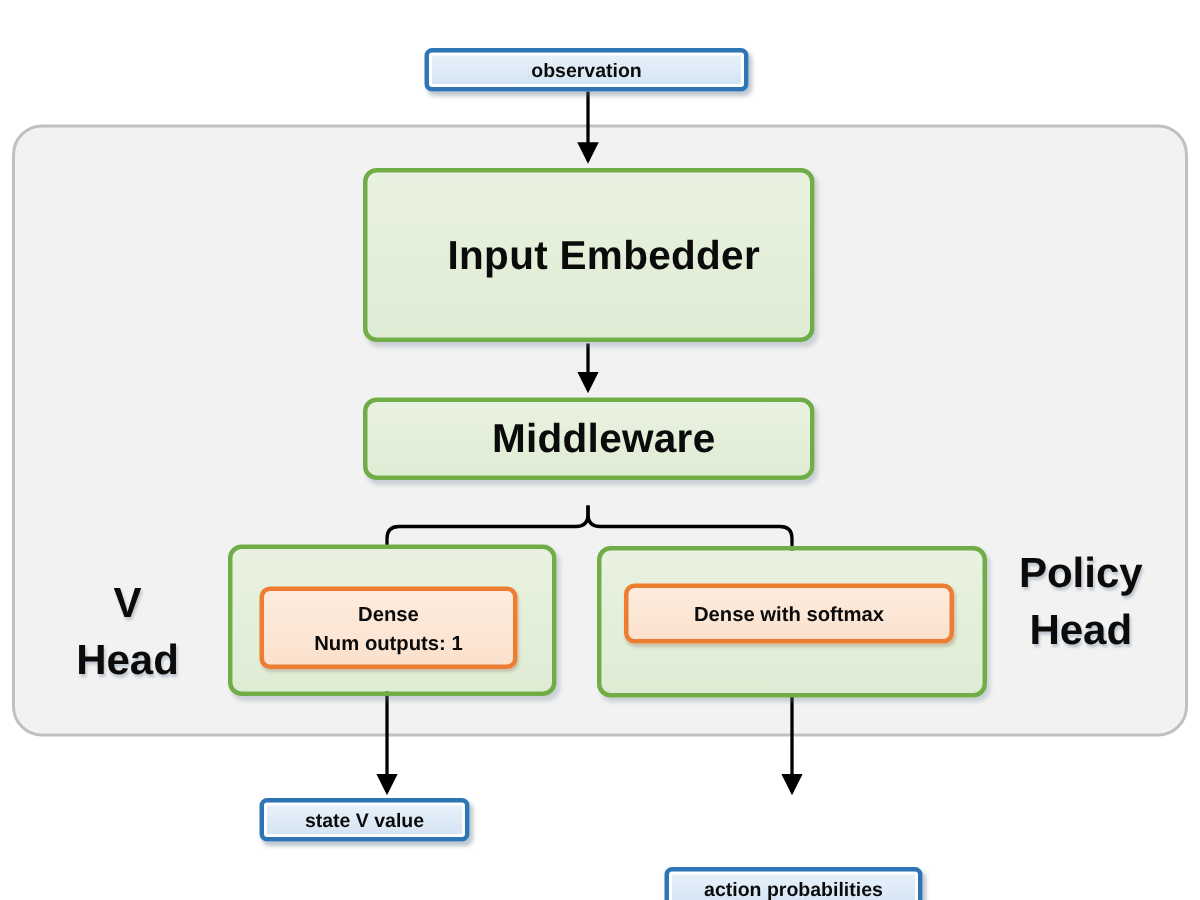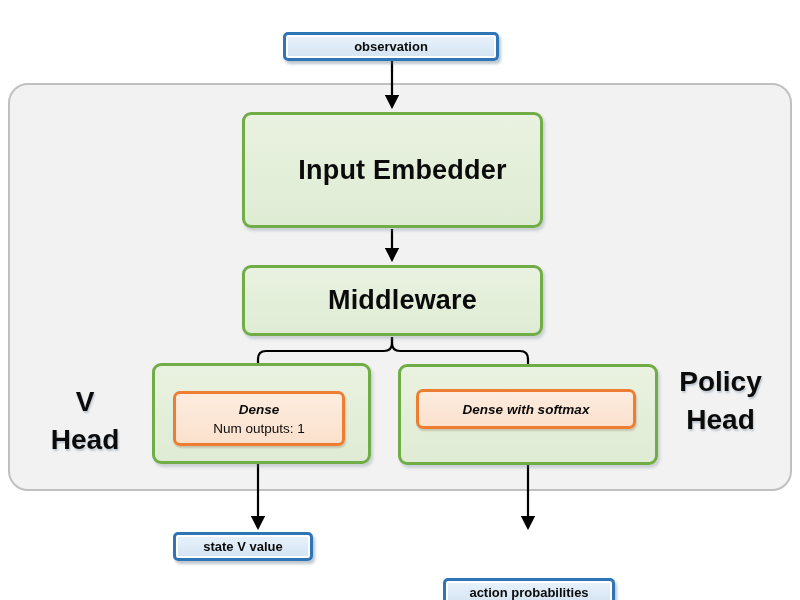--- a/index.html
+++ b/index.html
@@ -45,42 +45,42 @@
   .ap    { left: 443px; top: 532px; width: 172px; height: 29px; margin-top: 46px; }
 
   .green-node {
     background: linear-gradient(#e9f2e0, #dfecd4);
     border: 3.5px solid #70ad47;
     border-radius: 9px;
     box-shadow: 2px 3px 3px rgba(110,130,150,0.30);
   }
   .big-label { font-size: 27px; font-weight: bold; letter-spacing: 0.2px; padding-left: 20px; }
   .ie  { left: 242px; top: 112px; width: 301px; height: 116px; }
-  .mw  { left: 242px; top: 265px; width: 301px; height: 71px;  }
+  .mw  { left: 242px; top: 265px; width: 301px; height: 55px;  }
 
   .head-group {
     background: linear-gradient(#e9f2e0, #dfecd4);
     border: 3px solid #70ad47;
     border-radius: 9px;
     box-shadow: 2px 3px 3px rgba(110,130,150,0.30);
   }
   .vhg { left: 152px; top: 363px; width: 219px; height: 101px; }
   .phg { left: 398px; top: 364px; width: 260px; height: 101px; }
 
   .orange-node {
     background: linear-gradient(#fdecdf, #fbe1cd);
     border: 3px solid #ed7d31;
     border-radius: 7px;
     box-shadow: 1px 2px 2px rgba(150,120,100,0.35);
     flex-direction: column;
     line-height: 19px;
     font-size: 13.5px;
   }
-  .orange-node .t1 { font-weight: bold; font-style: italic; }
-  .orange-node .t2 { font-weight: normal; }
+  .orange-node .t1 { font-weight: bold; }
+  .orange-node .t2 { font-weight: bold; }
   .vdn { left: 173px; top: 391px; width: 172px; height: 55px; }
   .pdn { left: 416px; top: 389px; width: 220px; height: 40px; }
 
   .head-label {
     font-size: 28px;
     font-weight: bold;
     line-height: 38px;
     text-align: center;
     color: #0b0b0b;
     text-shadow: 1px 2px 2px rgba(120,140,160,0.45);

